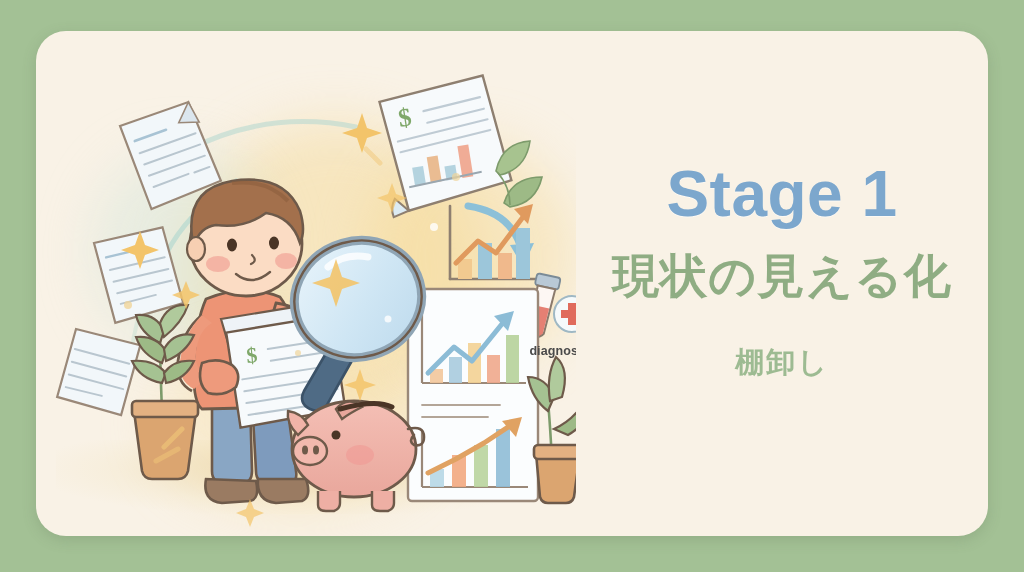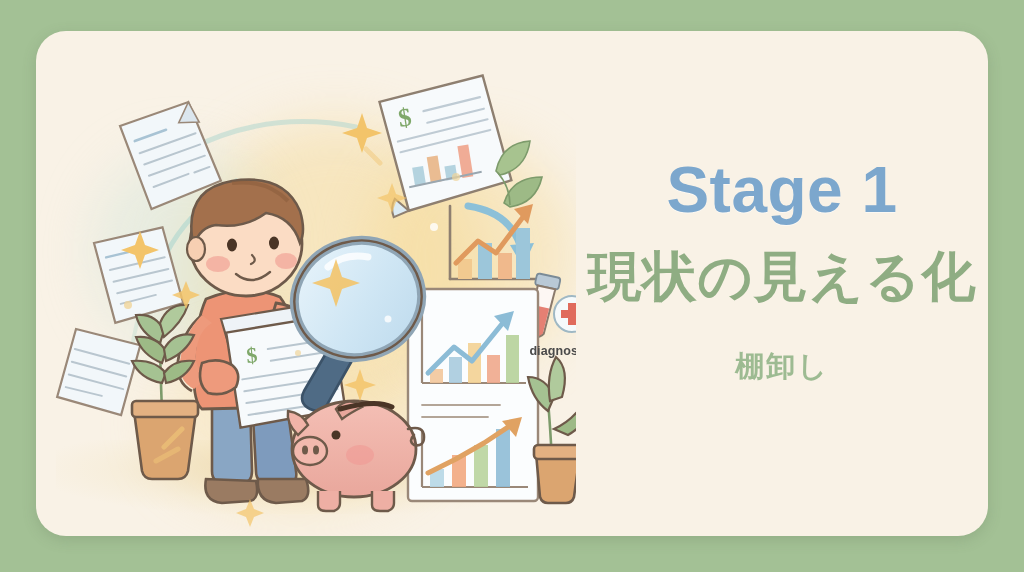--- a/index.html
+++ b/index.html
@@ -28,21 +28,21 @@
   #text-block{
     position:absolute;left:540px;top:0;width:412px;height:505px;
     display:flex;flex-direction:column;align-items:center;justify-content:center;
     padding-bottom:10px;box-sizing:border-box;
   }
   #stage-title{
     font-size:64px;font-weight:bold;color:#7ca7cd;letter-spacing:.5px;
     line-height:1.05;margin:0 0 20px 0;text-shadow:0 1px 0 rgba(255,255,255,.5);
   }
   #stage-subtitle{
-    font-size:54px;font-weight:bold;color:#8fad83;line-height:1.15;margin:0 0 26px 0;
+    font-size:47px;font-weight:bold;color:#8fad83;line-height:1.15;margin:0 0 26px 0;
     letter-spacing:1px;white-space:nowrap;
   }
   #stage-caption{
     font-size:29px;font-weight:bold;color:#9dbb92;line-height:1.2;margin:16px;letter-spacing:2px;
   }
   #diagnosis-label{
     position:absolute;left:483px;top:313px;width:80px;text-align:center;
     font-size:12.5px;color:#4a4a4a;font-weight:bold;letter-spacing:.1px;
   }
 </style>

